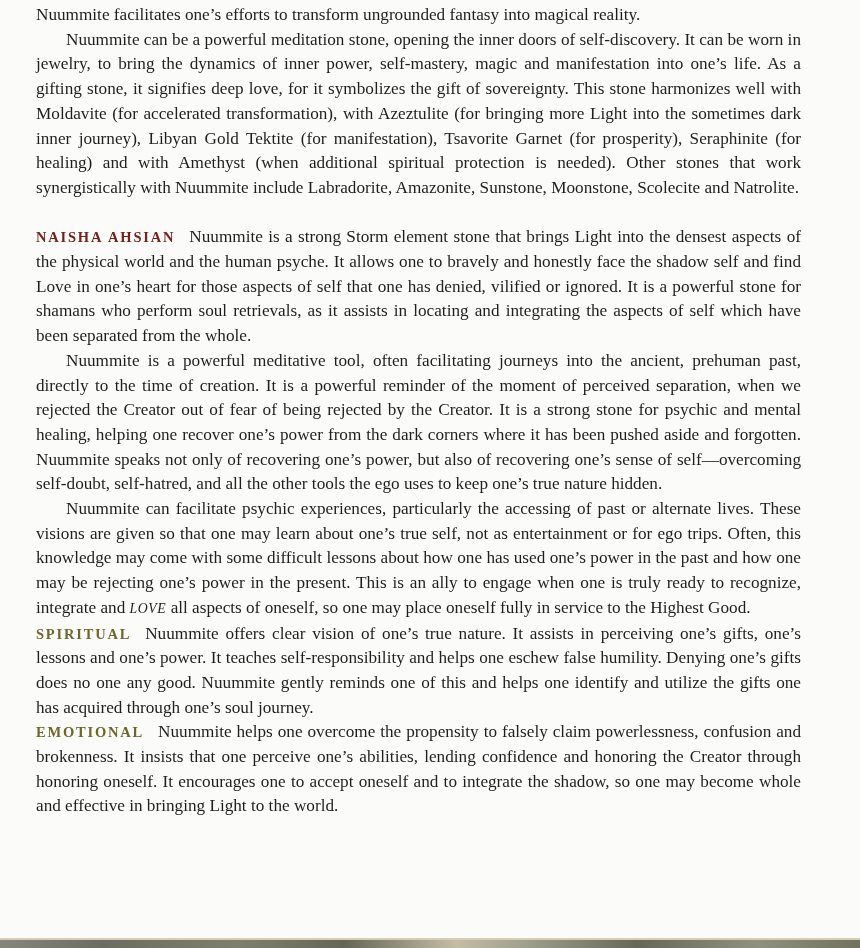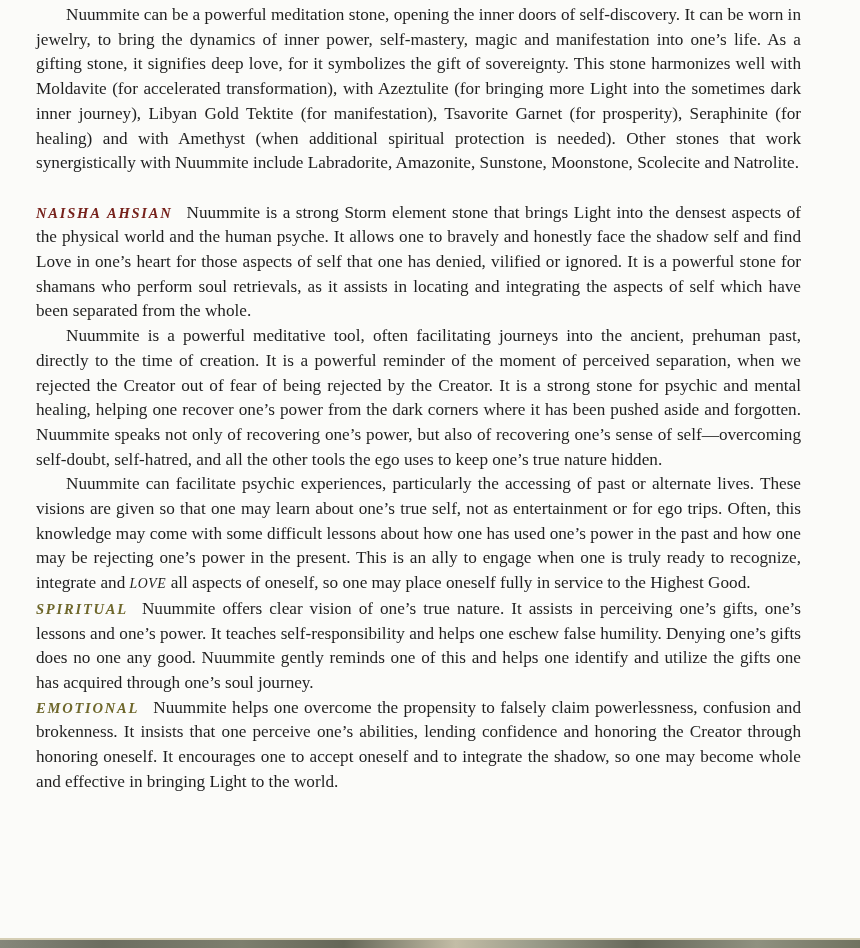--- a/index.html
+++ b/index.html
@@ -29,21 +29,20 @@
   }
   p.para.gap-before {
     margin-top: 24.7px;
   }
   .inline-heading {
     font-weight: bold;
     font-size: 14.5px;
     letter-spacing: 1.8px;
     margin-right: 14px;
     white-space: nowrap;
-    font-style: italic;
   }
   .sc {
     font-size: 0.8em;
     letter-spacing: 0.6px;
     font-style: italic;
   }
   .photo-edge {
     position: absolute;
     left: 0;
     bottom: 0;
@@ -53,20 +52,21 @@
     background: linear-gradient(90deg,
       #85877a 0%, #6b6d60 12%, #7d7f6e 28%, #646657 40%,
       #c3bda6 53%, #9a9c8a 62%, #656759 74%, #8f9180 88%, #70725f 100%);
   }
 </style>
 </head>
 <body>
 
 <div class="page">
   <div id="content">
+      <p class="para">Nuummite facilitates one’s efforts to transform ungrounded fantasy into magical reality.</p>
       <p class="para indent">Nuummite can be a powerful meditation stone, opening the inner doors of self-discovery. It can be worn in jewelry, to bring the dynamics of inner power, self-mastery, magic and manifestation into one’s life. As a gifting stone, it signifies deep love, for it symbolizes the gift of sovereignty. This stone harmonizes well with Moldavite (for accelerated transformation), with Azeztulite (for bringing more Light into the sometimes dark inner journey), Libyan Gold Tektite (for manifestation), Tsavorite Garnet (for prosperity), Seraphinite (for healing) and with Amethyst (when additional spiritual protection is needed). Other stones that work synergistically with Nuummite include Labradorite, Amazonite, Sunstone, Moonstone, Scolecite and Natrolite.</p>
       <p class="para gap-before"><span class="inline-heading" style="color: rgb(118, 33, 27);">NAISHA AHSIAN</span>Nuummite is a strong Storm element stone that brings Light into the densest aspects of the physical world and the human psyche. It allows one to bravely and honestly face the shadow self and find Love in one’s heart for those aspects of self that one has denied, vilified or ignored. It is a powerful stone for shamans who perform soul retrievals, as it assists in locating and integrating the aspects of self which have been separated from the whole.</p>
       <p class="para indent">Nuummite is a powerful meditative tool, often facilitating journeys into the ancient, prehuman past, directly to the time of creation. It is a powerful reminder of the moment of perceived separation, when we rejected the Creator out of fear of being rejected by the Creator. It is a strong stone for psychic and mental healing, helping one recover one’s power from the dark corners where it has been pushed aside and forgotten. Nuummite speaks not only of recovering one’s power, but also of recovering one’s sense of self—overcoming self-doubt, self-hatred, and all the other tools the ego uses to keep one’s true nature hidden.</p>
       <p class="para indent">Nuummite can facilitate psychic experiences, particularly the accessing of past or alternate lives. These visions are given so that one may learn about one’s true self, not as entertainment or for ego trips. Often, this knowledge may come with some difficult lessons about how one has used one’s power in the past and how one may be rejecting one’s power in the present. This is an ally to engage when one is truly ready to recognize, integrate and <span class="sc">LOVE</span> all aspects of oneself, so one may place oneself fully in service to the Highest Good.</p>
       <p class="para"><span class="inline-heading" style="color: rgb(110, 103, 43);">SPIRITUAL</span>Nuummite offers clear vision of one’s true nature. It assists in perceiving one’s gifts, one’s lessons and one’s power. It teaches self-responsibility and helps one eschew false humility. Denying one’s gifts does no one any good. Nuummite gently reminds one of this and helps one identify and utilize the gifts one has acquired through one’s soul journey.</p>
       <p class="para"><span class="inline-heading" style="color: rgb(110, 103, 43);">EMOTIONAL</span>Nuummite helps one overcome the propensity to falsely claim powerlessness, confusion and brokenness. It insists that one perceive one’s abilities, lending confidence and honoring the Creator through honoring oneself. It encourages one to accept oneself and to integrate the shadow, so one may become whole and effective in bringing Light to the world.</p>
     </div>
   <div class="photo-edge"></div>
 </div>
 

